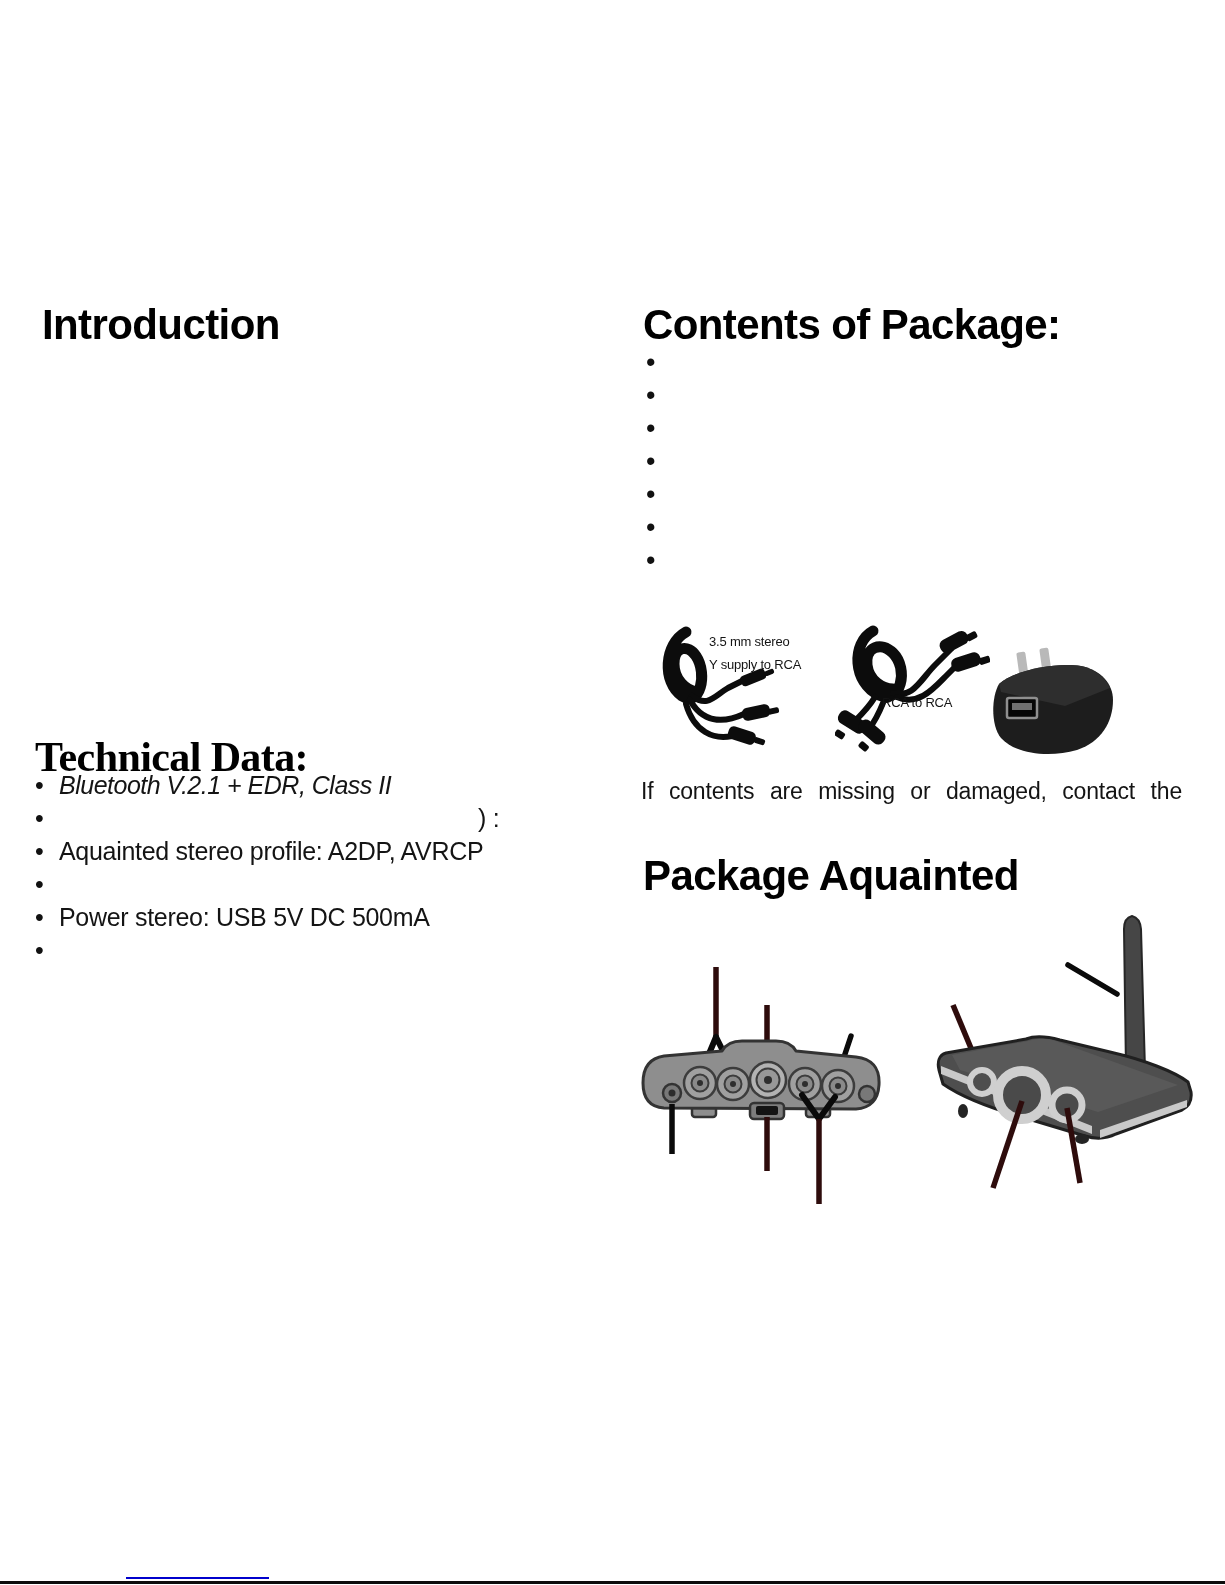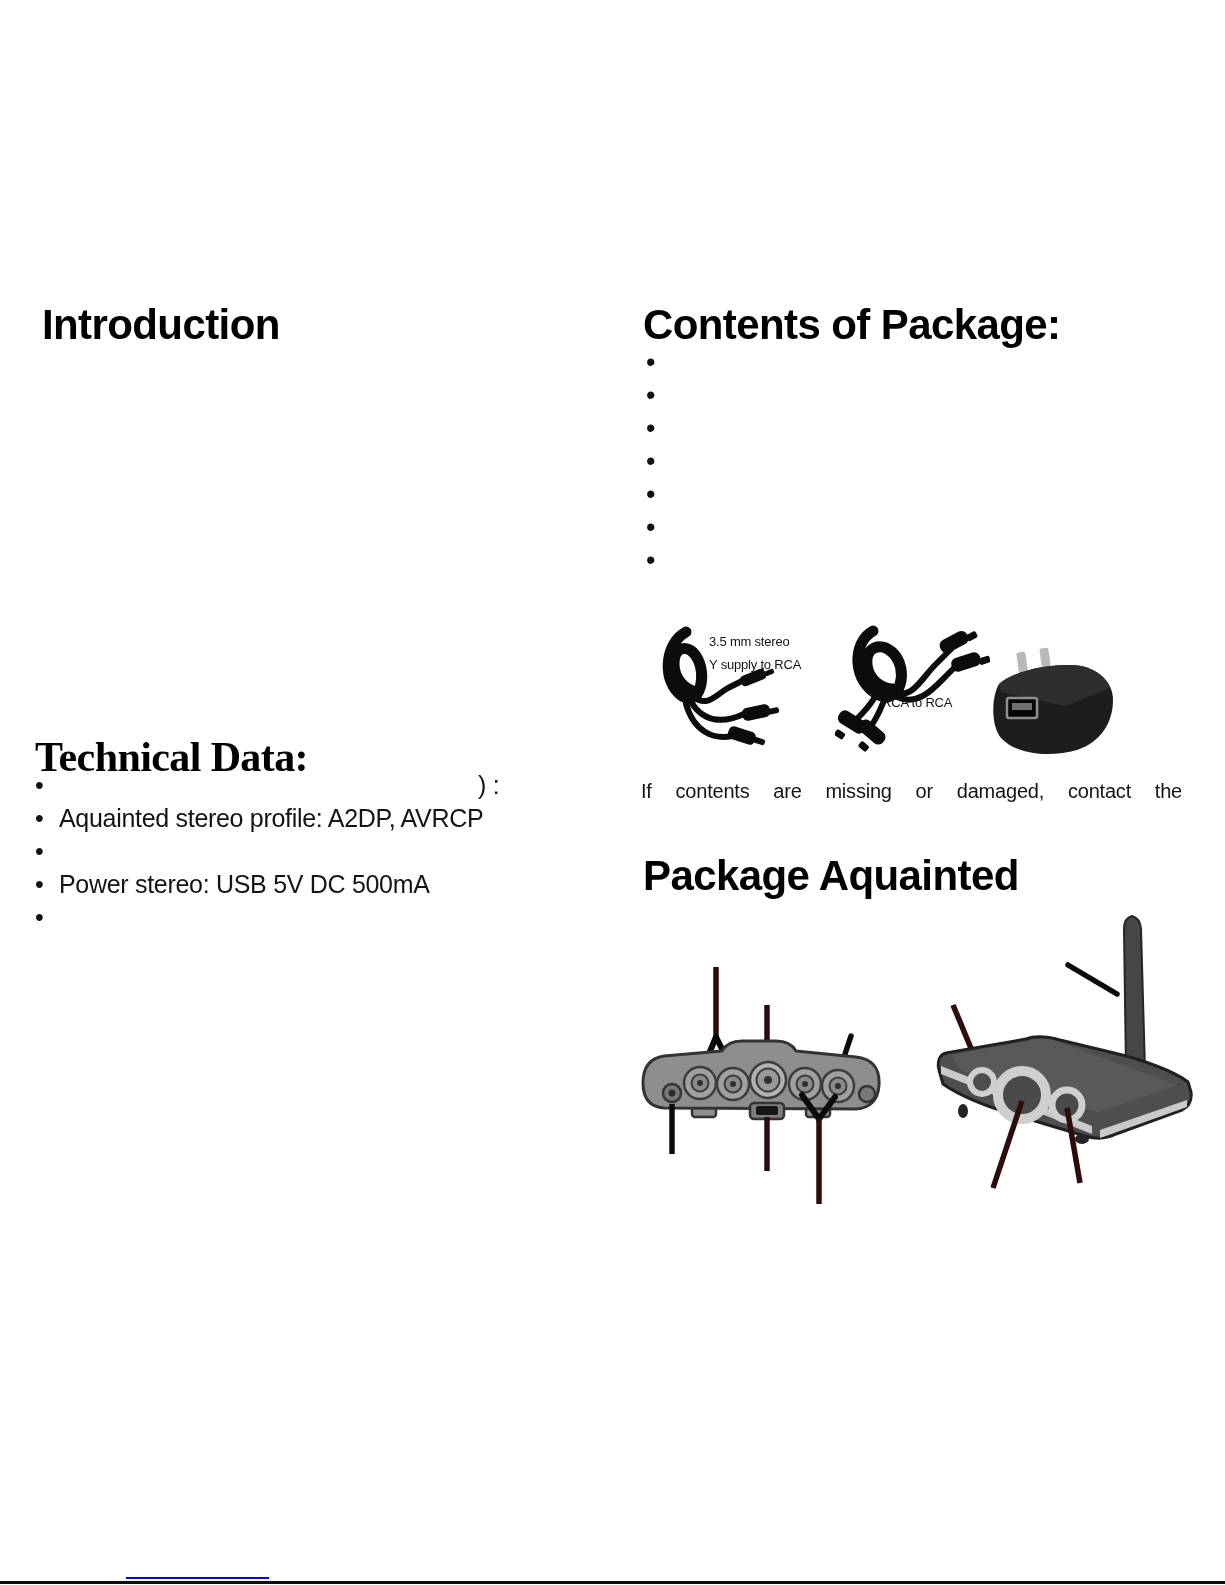--- a/index.html
+++ b/index.html
@@ -16,36 +16,39 @@
   .tech-row .bullet{display:inline-block;width:24px;font-size:25px;color:#111;}
   .tech-row.italic .txt{font-style:italic;letter-spacing:-0.5px;}
   .tech-row .frag{position:absolute;left:443px;top:0;font-size:25px;}
   
   #contents-heading{left:643px;top:301px;}
   .contents-list{left:646px;top:346px;}
   .contents-list .bullet-line{height:33px;line-height:33px;font-size:27px;color:#111;}
   .figure-label{font-size:13px;letter-spacing:-0.2px;color:#141414;line-height:23px;white-space:nowrap;}
   #ycable-label{left:709px;top:630px;}
   #rca-label{left:882px;top:691px;}
-  .support{left:641px;top:773px;width:541px;font-size:20px;letter-spacing:-0.2px;line-height:37px;color:#141414;}
+  .support{left:641px;top:773px;width:541px;font-size:23px;letter-spacing:-0.2px;line-height:37px;color:#141414;}
   .support .l1{text-align:justify;text-align-last:justify;white-space:normal;}
   #getting-heading{left:643px;top:852px;}
   
   #link-underline{left:126px;top:1577px;width:143px;height:2px;background:#0000cc;}
   #bottom-rule{left:0;top:1581px;width:1225px;height:3px;background:#0d0d0d;}
   svg{display:block;}
 </style>
 </head>
 <body>
 
 <div class="abs heading" id="intro-heading">Introduction</div>
 
 <div class="abs heading" id="tech-heading">Technical Data:</div>
 
 <div class="abs tech-list">
+  <div class="tech-row italic">
+    <span class="bullet">•</span><span class="txt">Bluetooth V.2.1  + EDR, Class II</span>
+  </div>
   <div class="tech-row">
     <span class="bullet">•</span><span class="frag">) :</span>
   </div>
   <div class="tech-row">
     <span class="bullet">•</span><span class="txt">Aquainted stereo profile: A2DP, AVRCP</span>
   </div>
   <div class="tech-row">
     <span class="bullet">•</span><span class="txt"></span>
   </div>
   <div class="tech-row">

